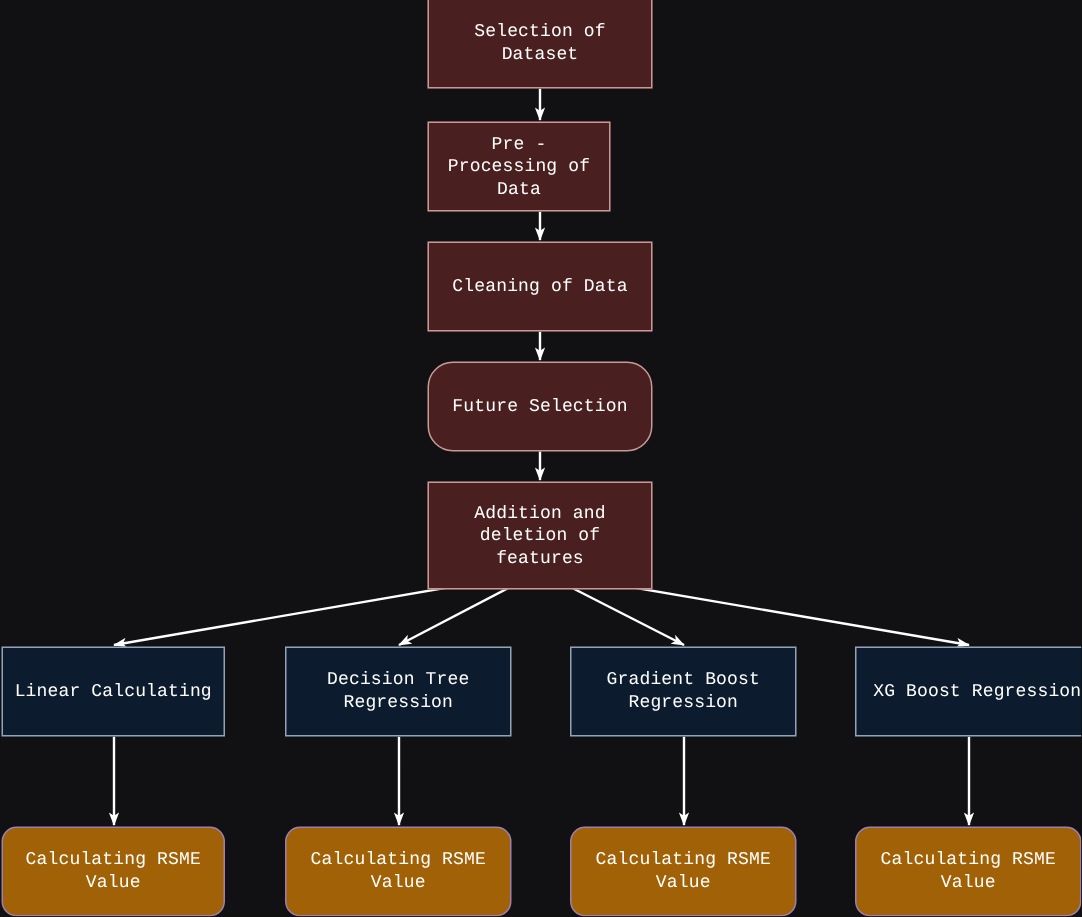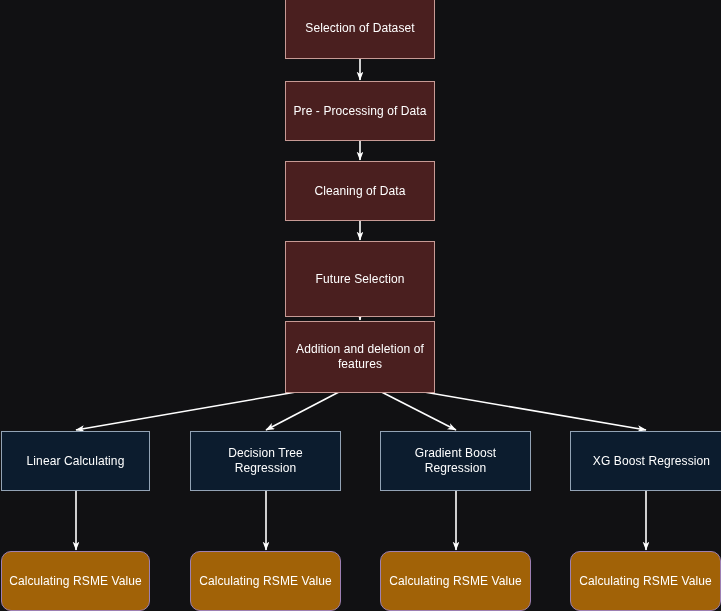--- a/index.html
+++ b/index.html
@@ -7,21 +7,21 @@
     margin: 0;
     padding: 0;
     background: #111113;
   }
   #canvas {
     position: relative;
     width: 721px;
     height: 611px;
     background: #111113;
     overflow: hidden;
-    font-family: Liberation Sans, sans-serif;
+    font-family: Liberation Mono, monospace;
   }
   #edge-layer {
     position: absolute;
     left: 0;
     top: 0;
     width: 721px;
     height: 611px;
     pointer-events: none;
   }
   .node {
@@ -79,27 +79,27 @@
         <line x1="266" y1="491" x2="266" y2="550" stroke="#ffffff" stroke-width="1.6" marker-end="url(#arrowhead)"></line>
         <line x1="456" y1="491" x2="456" y2="550" stroke="#ffffff" stroke-width="1.6" marker-end="url(#arrowhead)"></line>
         <line x1="646" y1="491" x2="646" y2="550" stroke="#ffffff" stroke-width="1.6" marker-end="url(#arrowhead)"></line>
       </g>
   </svg>
 
   <div id="nodes">
       <div class="node stage" style="left: 285px; top: -2px; width: 150px; height: 61px;">
         <span class="node-label">Selection of Dataset</span>
       </div>
-      <div class="node stage" style="left: 285px; top: 81px; width: 150px; height: 60px;">
+      <div class="node stage" style="left: 285px; top: 81px; width: 122px; height: 60px;">
         <span class="node-label">Pre - Processing of Data</span>
       </div>
       <div class="node stage" style="left: 285px; top: 161px; width: 150px; height: 60px;">
         <span class="node-label">Cleaning of Data</span>
       </div>
-      <div class="node stage" style="left: 285px; top: 241px; width: 150px; height: 76px;">
+      <div class="node stage" style="left: 285px; top: 241px; width: 150px; height: 60px; border-radius: 17px;">
         <span class="node-label">Future Selection</span>
       </div>
       <div class="node stage" style="left: 285px; top: 321px; width: 150px; height: 72px;">
         <span class="node-label">Addition and deletion of features</span>
       </div>
       <div class="node model" style="left: 1px; top: 431px; width: 149px; height: 60px;">
         <span class="node-label">Linear Calculating</span>
       </div>
       <div class="node model" style="left: 190px; top: 431px; width: 151px; height: 60px;">
         <span class="node-label">Decision Tree Regression</span>

